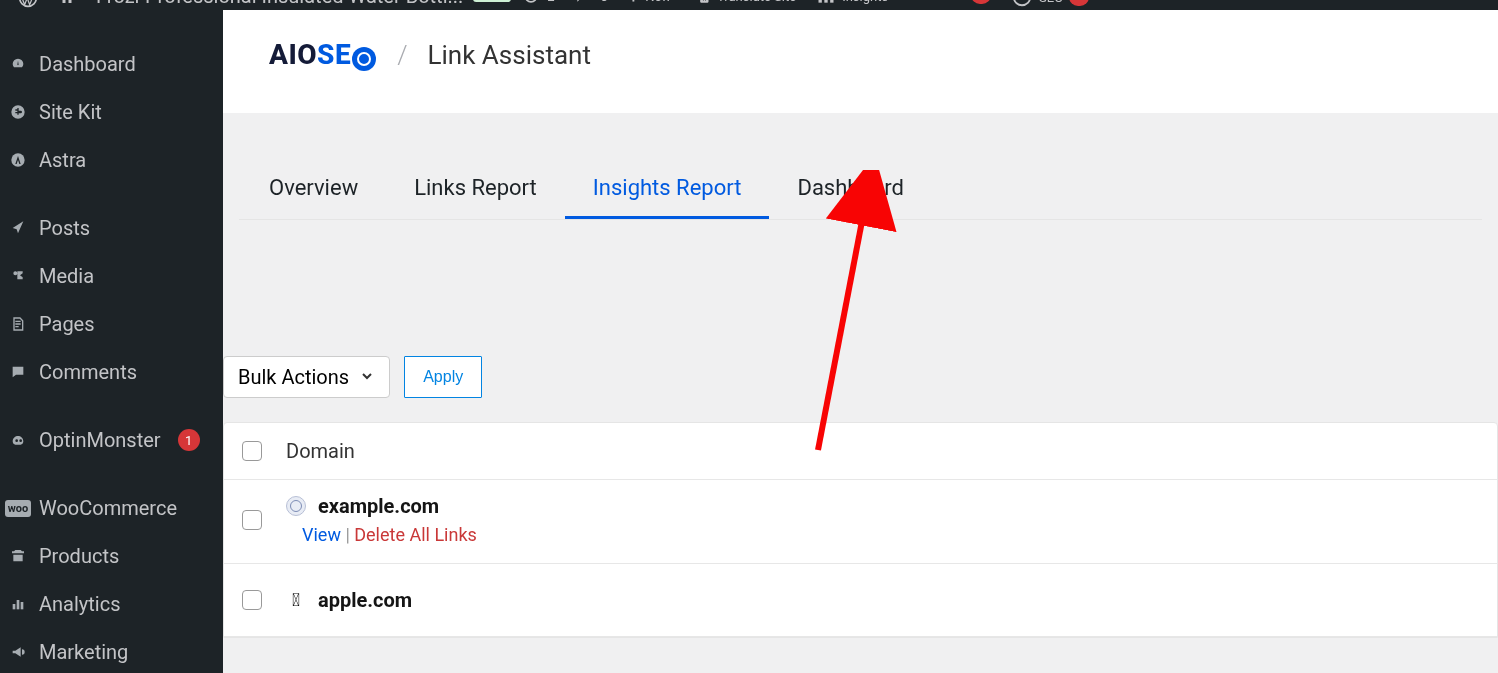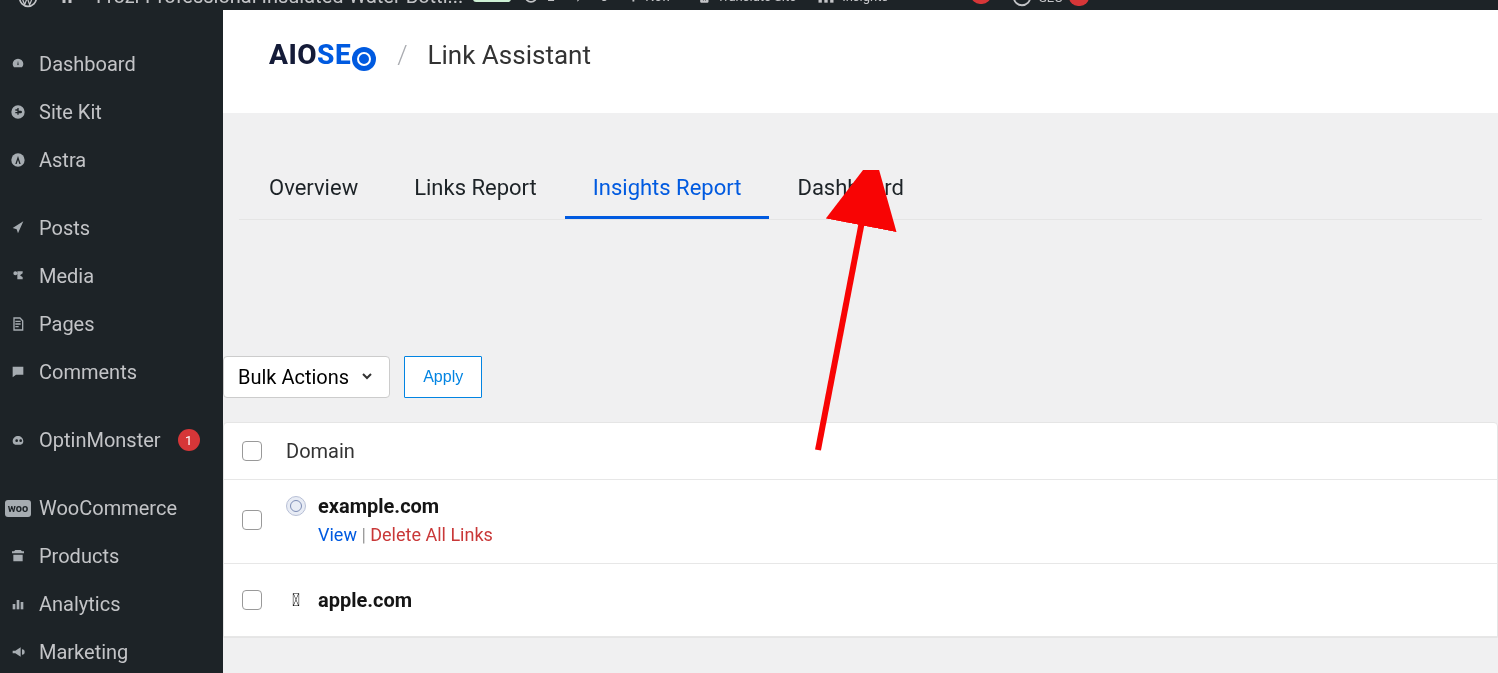--- a/index.html
+++ b/index.html
@@ -184,21 +184,21 @@
     display:flex;
     align-items:center;
     padding: 16px 18px;
     border-bottom:1px solid #e7e7e7;
     gap: 24px;
   }
   .thead { font-size:20px; color:#333;text-align:center; }
   .trow { padding: 14px 18px 18px; }
   .trow .domain-line { display:flex; align-items:center; gap:12px; }
   .trow .domain-name { font-weight:700; font-size:20px; color:#151515; }
-  .row-actions { font-size:18px; padding-top:6px; margin-left:32px; }
+  .row-actions { font-size:18px; padding-top:6px; margin-left:16px; }
   .row-actions .view { color:#005ae0; }
   .row-actions .sep2 { color:#999; }
   .row-actions .del { color:#c93838; }
   .cb {
     width:20px;height:20px;border:1px solid #999;border-radius:4px;background:#fff;cursor:pointer;
   }
   .favicon { width:20px;height:20px;border-radius:50%; display:inline-flex;align-items:center;justify-content:center; }
   .fav-globe { background:#e8ecf5; border:1px solid #b8c0d6; position:relative; }
   .fav-globe::after{content:"";position:absolute;inset:3px;border:1px solid #7d8db5;border-radius:50%;}
   .fav-apple { color:#000; font-size:18px; line-height:1; }

